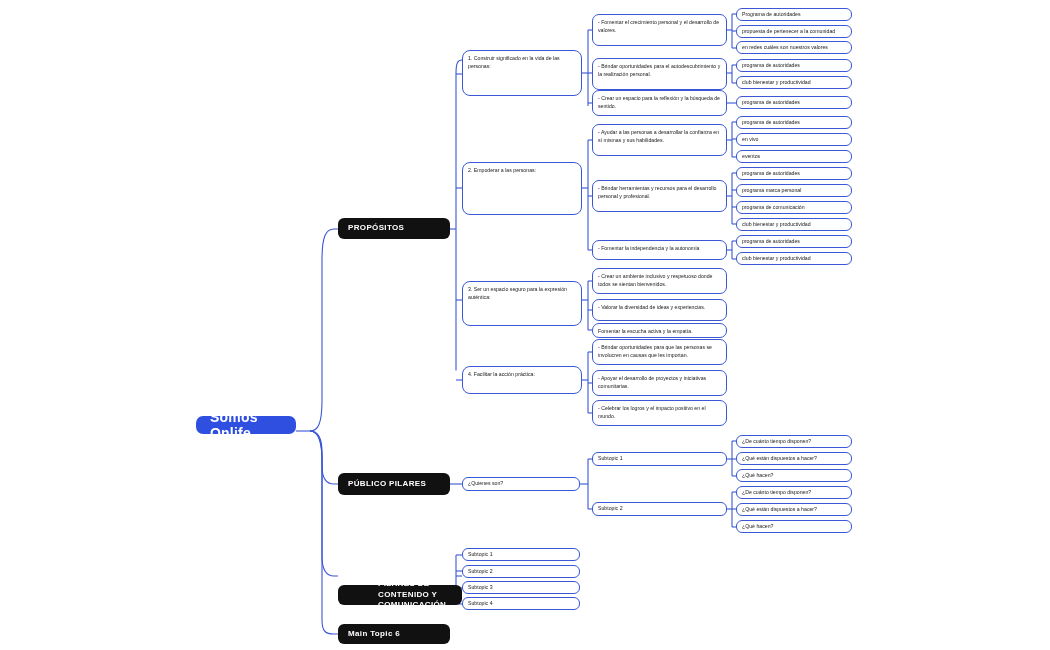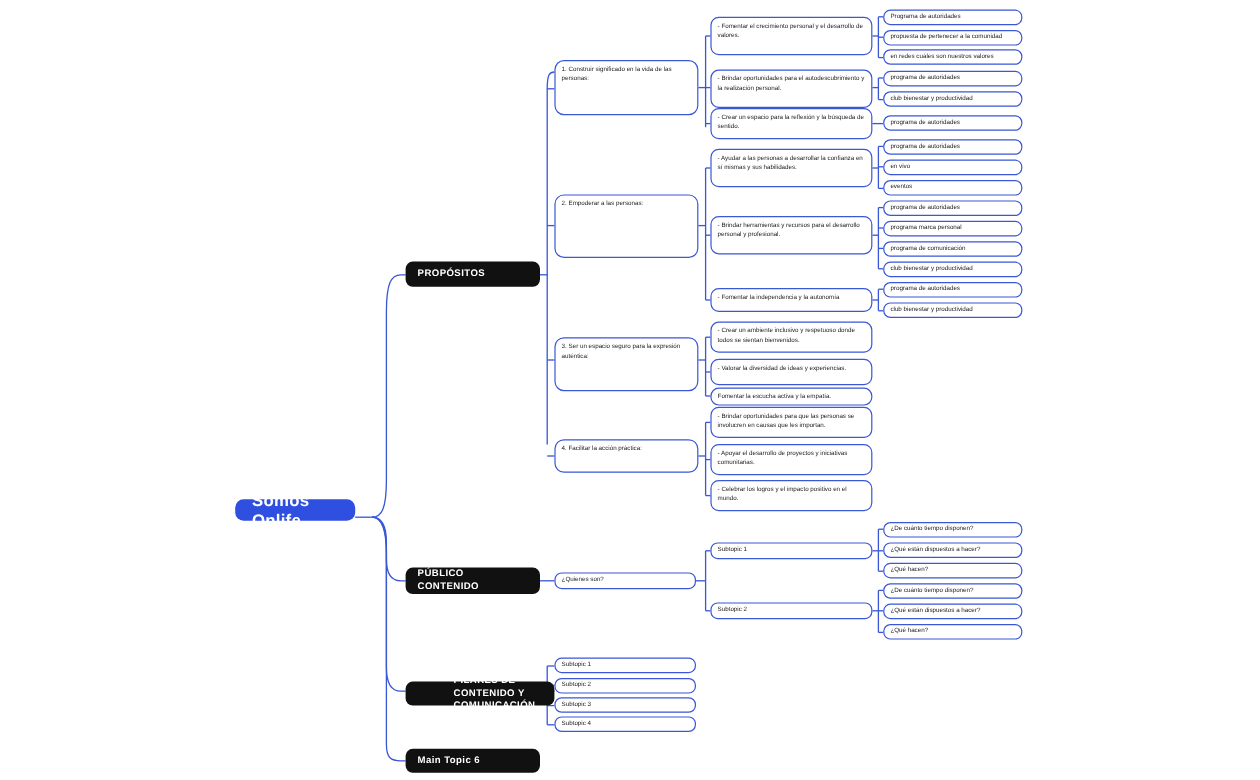--- a/index.html
+++ b/index.html
@@ -170,23 +170,23 @@
   </svg>
 
   <div class="node root" id="root-node" style="left: 196px; top: 416px; width: 100px; height: 18px;">
     <span class="txt">Somos Onlife</span>
   </div>
 
   <div class="node main" id="main-0" style="left: 338px; top: 218px; width: 112px; height: 21px;">
     <span class="txt">PROPÓSITOS</span>
   </div>
   <div class="node main" id="main-1" style="left: 338px; top: 473px; width: 112px; height: 22px;">
-    <span class="txt">PÚBLICO CONTENIDO</span>
-  </div>
-  <div class="node main" id="main-2" style="left: 338px; top: 568px; width: 124px; height: 20px; padding-left: 40px;">
+    <span class="txt">PÚBLICO PILARES</span>
+  </div>
+  <div class="node main" id="main-2" style="left: 338px; top: 585px; width: 124px; height: 20px; padding-left: 40px;">
     <span class="txt">PILARES DE CONTENIDO Y COMUNICACIÓN</span>
   </div>
   <div class="node main" id="main-3" style="left: 338px; top: 624px; width: 112px; height: 20px;">
     <span class="txt">Main Topic 6</span>
   </div>
 
   <div class="node box lvl2" id="p2-0" style="left: 462px; top: 50px; width: 120px; height: 46px;">
     <span class="txt">1. Construir significado en la vida de las personas:</span>
   </div>
   <div class="node box lvl2" id="p2-1" style="left: 462px; top: 162px; width: 120px; height: 53px;">

